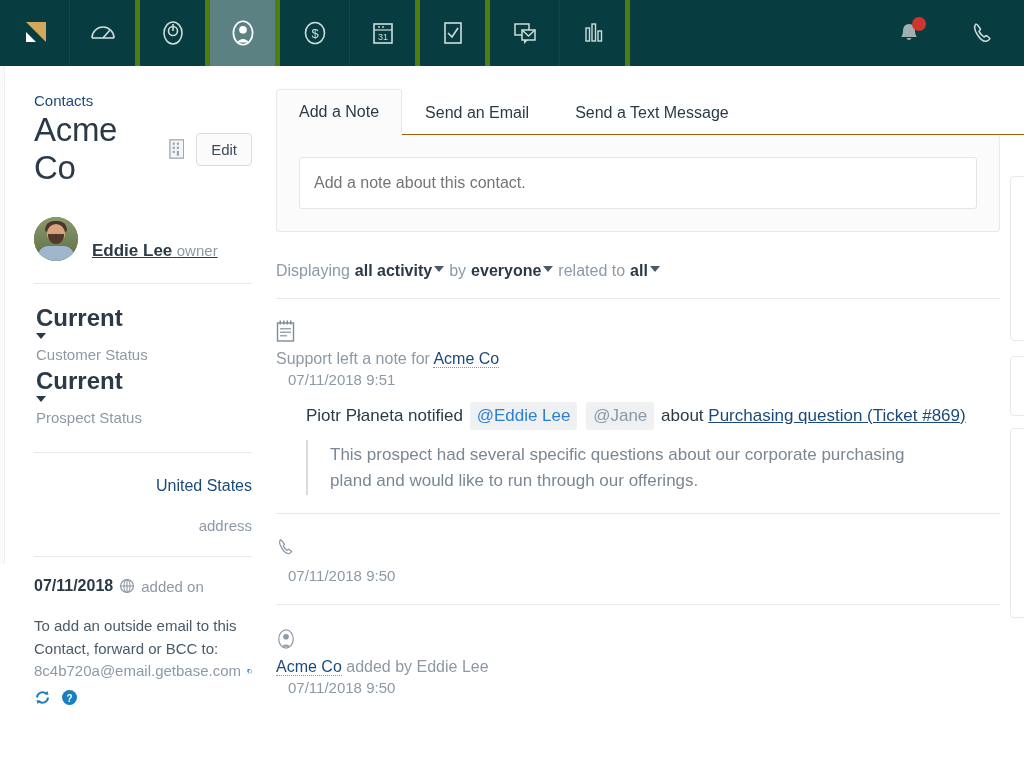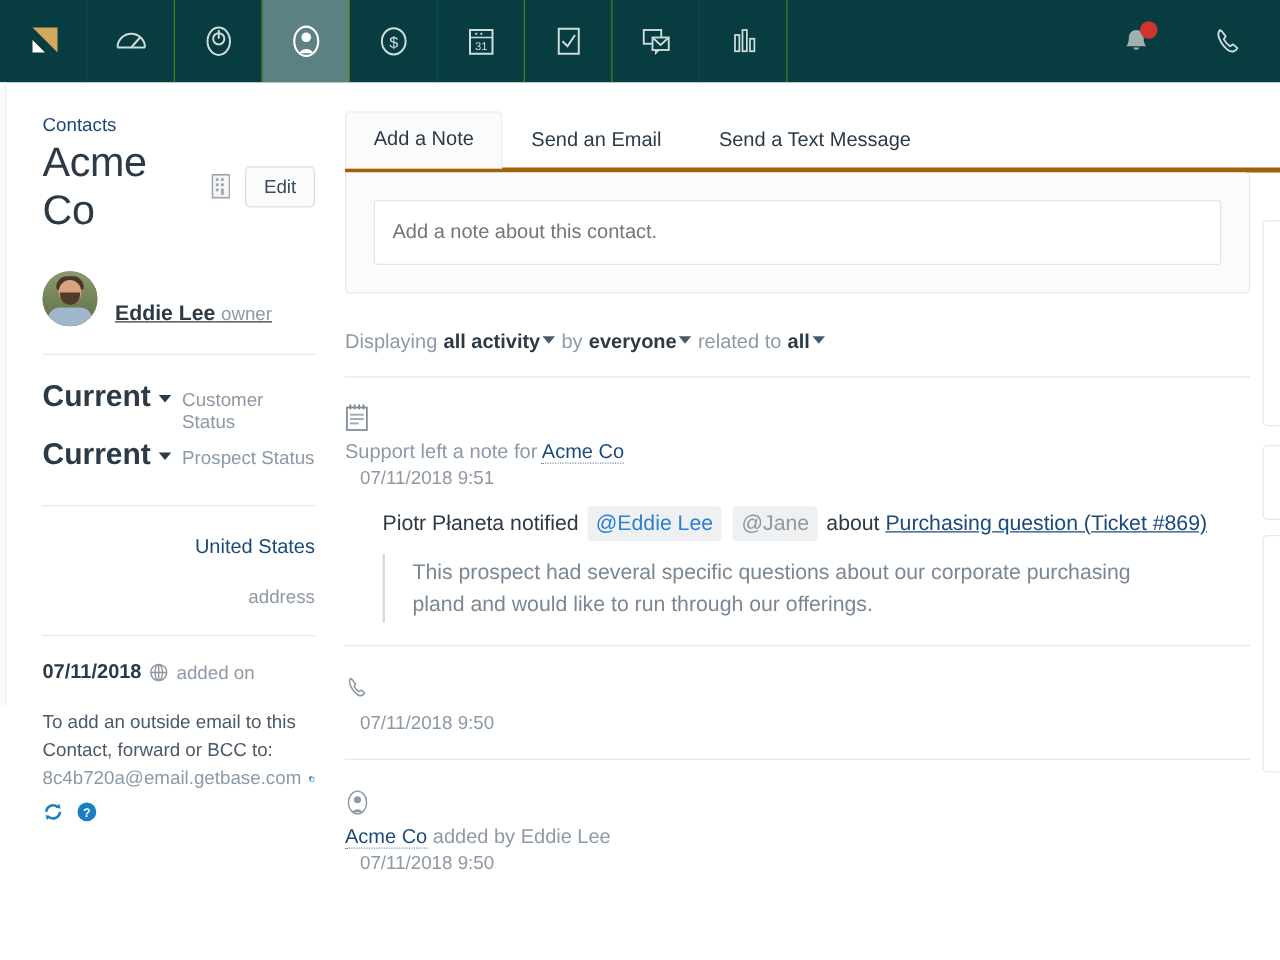--- a/index.html
+++ b/index.html
@@ -11,21 +11,21 @@
     -webkit-font-smoothing:antialiased;
   }
 
   
   .navbar{
     height:66px; background:#073c40; display:flex; align-items:stretch;
     position:relative;
   }
   .nav-item{
     width:70px; display:flex; align-items:center; justify-content:center;
-    border-right:1px solid #4d7c0f; cursor:pointer;
+    border-right:5px solid #4d7c0f; cursor:pointer;
   }
   .nav-item.logo{ border-right:1px solid #0c4a4e; }
   .nav-item.active{ background:#5c8183; }
   .nav-group-sep{ border-right:1px solid #0c4a4e; }
   .nav-spacer{ flex:1; }
   .nav-right{ display:flex; align-items:center; padding-right:4px; }
   .nav-right .nav-item{ border:none; width:74px; }
   .bell-wrap{ position:relative; width:26px; height:26px; }
   .badge{
     position:absolute; right:-4px; top:-3px; width:14px; height:14px;
@@ -71,21 +71,21 @@
     background:#52392b; border-radius:0 0 8px 8px;
   }
   .avatar .shirt{
     position:absolute; left:4px; bottom:0; width:36px; height:15px;
     background:#9fb6cc; border-radius:10px 10px 0 0;
   }
   .owner-name{ font-size:17px; font-weight:bold; color:#2b3a46; }
   .owner-label{ font-size:15px; color:#8d99a5; font-weight:normal; }
 
   .divider{ border-top:1px solid #e6e9ec; margin:22px 0 20px; }
-  .status-line{ display:flex; align-items:baseline; gap:4px; margin-bottom:4px; }
+  .status-line{ display:flex; align-items:baseline; gap:4px; margin-bottom:4px;flex-direction:column; }
   .status-val{ font-size:24px; font-weight:bold; color:#2b3a46; cursor:pointer; }
   .caret{
     width:0;height:0;border-left:5px solid transparent;border-right:5px solid transparent;
     border-top:6px solid #2b3a46; display:inline-block; margin-left:2px; margin-right:5px;
     position:relative; top:-3px;
   }
   .status-label{ font-size:15px; color:#8d99a5; }
 
   .addr-line{ display:flex; align-items:flex-end; gap:22px;flex-direction:column; }
   .addr-val{ font-size:16px; color:#1b4a7a; cursor:pointer; }
@@ -94,21 +94,21 @@
   .added-line{ display:flex; align-items:center; gap:6px; }
   .added-val{ font-size:16px; font-weight:bold; color:#2b3a46; }
   .added-label{ font-size:15px; color:#8d99a5; }
 
   .bcc-text{ font-size:15px; color:#4a5a68; line-height:1.5; margin-top:20px; }
   .bcc-email{ color:#8d99a5; }
   .icon-row{ display:flex; align-items:center; gap:10px; margin-top:6px; }
 
   
   .main{ flex:1; padding:22px 0 0 0; position:relative; }
-  .tabs{ display:flex; align-items:flex-end; border-bottom:4px solid #a16207; }
+  .tabs{ display:flex; align-items:flex-end; border-bottom:1px solid #a16207; }
   .tab{
     padding:13px 22px; font-size:16px; color:#2b3a46; cursor:pointer;
     border:1px solid transparent; border-bottom:none; position:relative; top:1px;
   }
   .tab.active{
     background:#fbfbfc; border-color:#e6e9ec; border-radius:4px 4px 0 0;
     border-bottom:1px solid #fbfbfc;
   }
   .compose{
     background:#fbfbfc; border:1px solid #e6e9ec; border-top:none;

